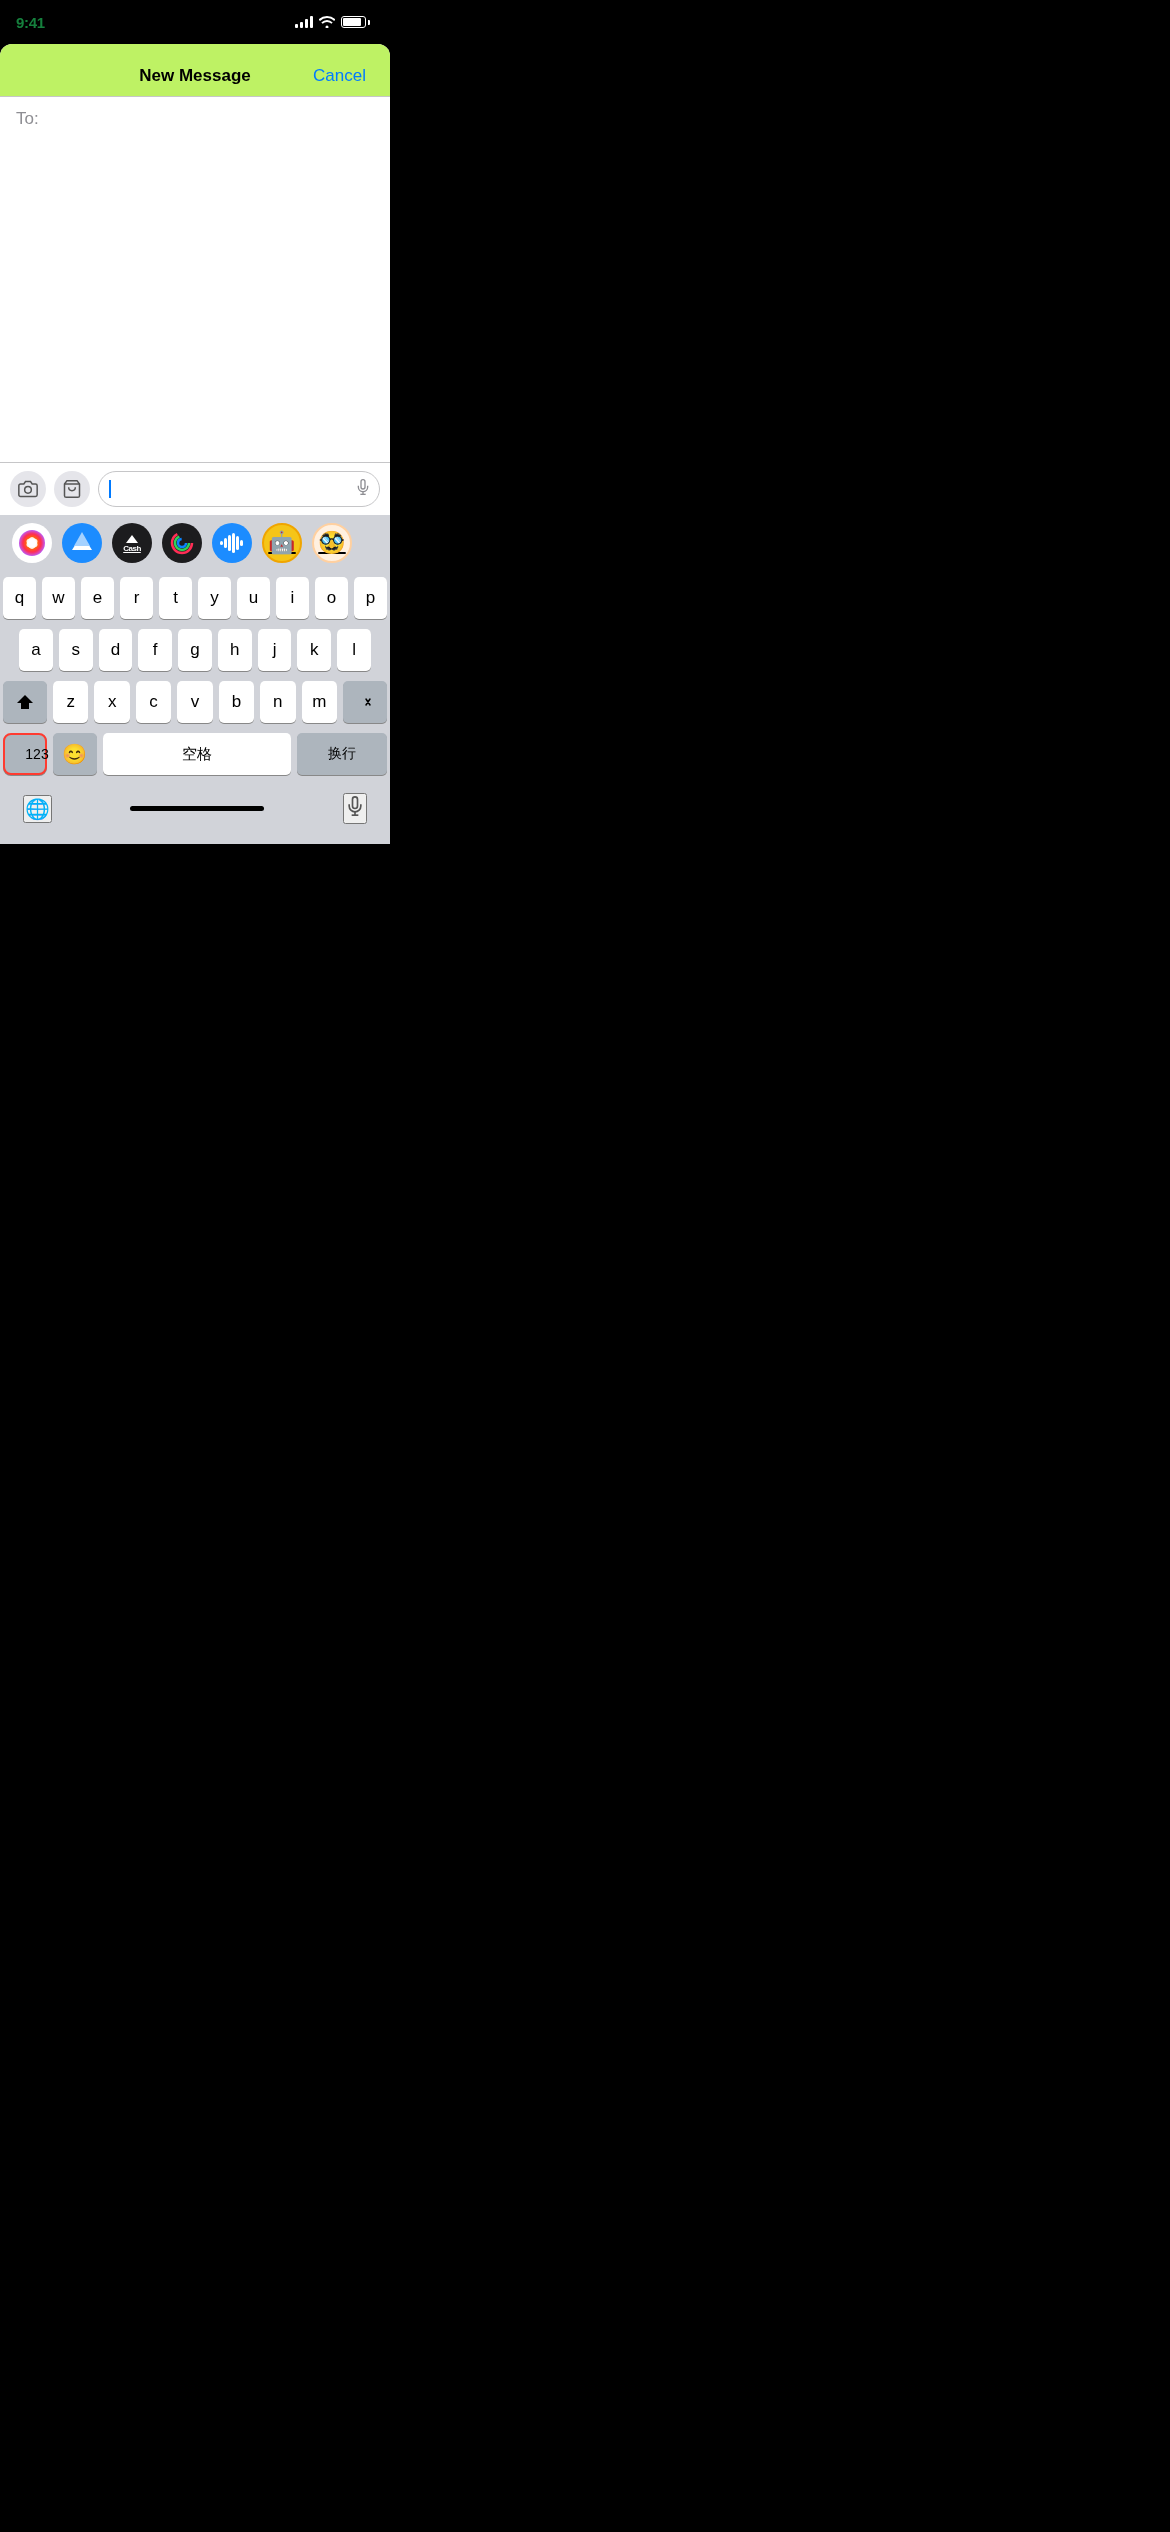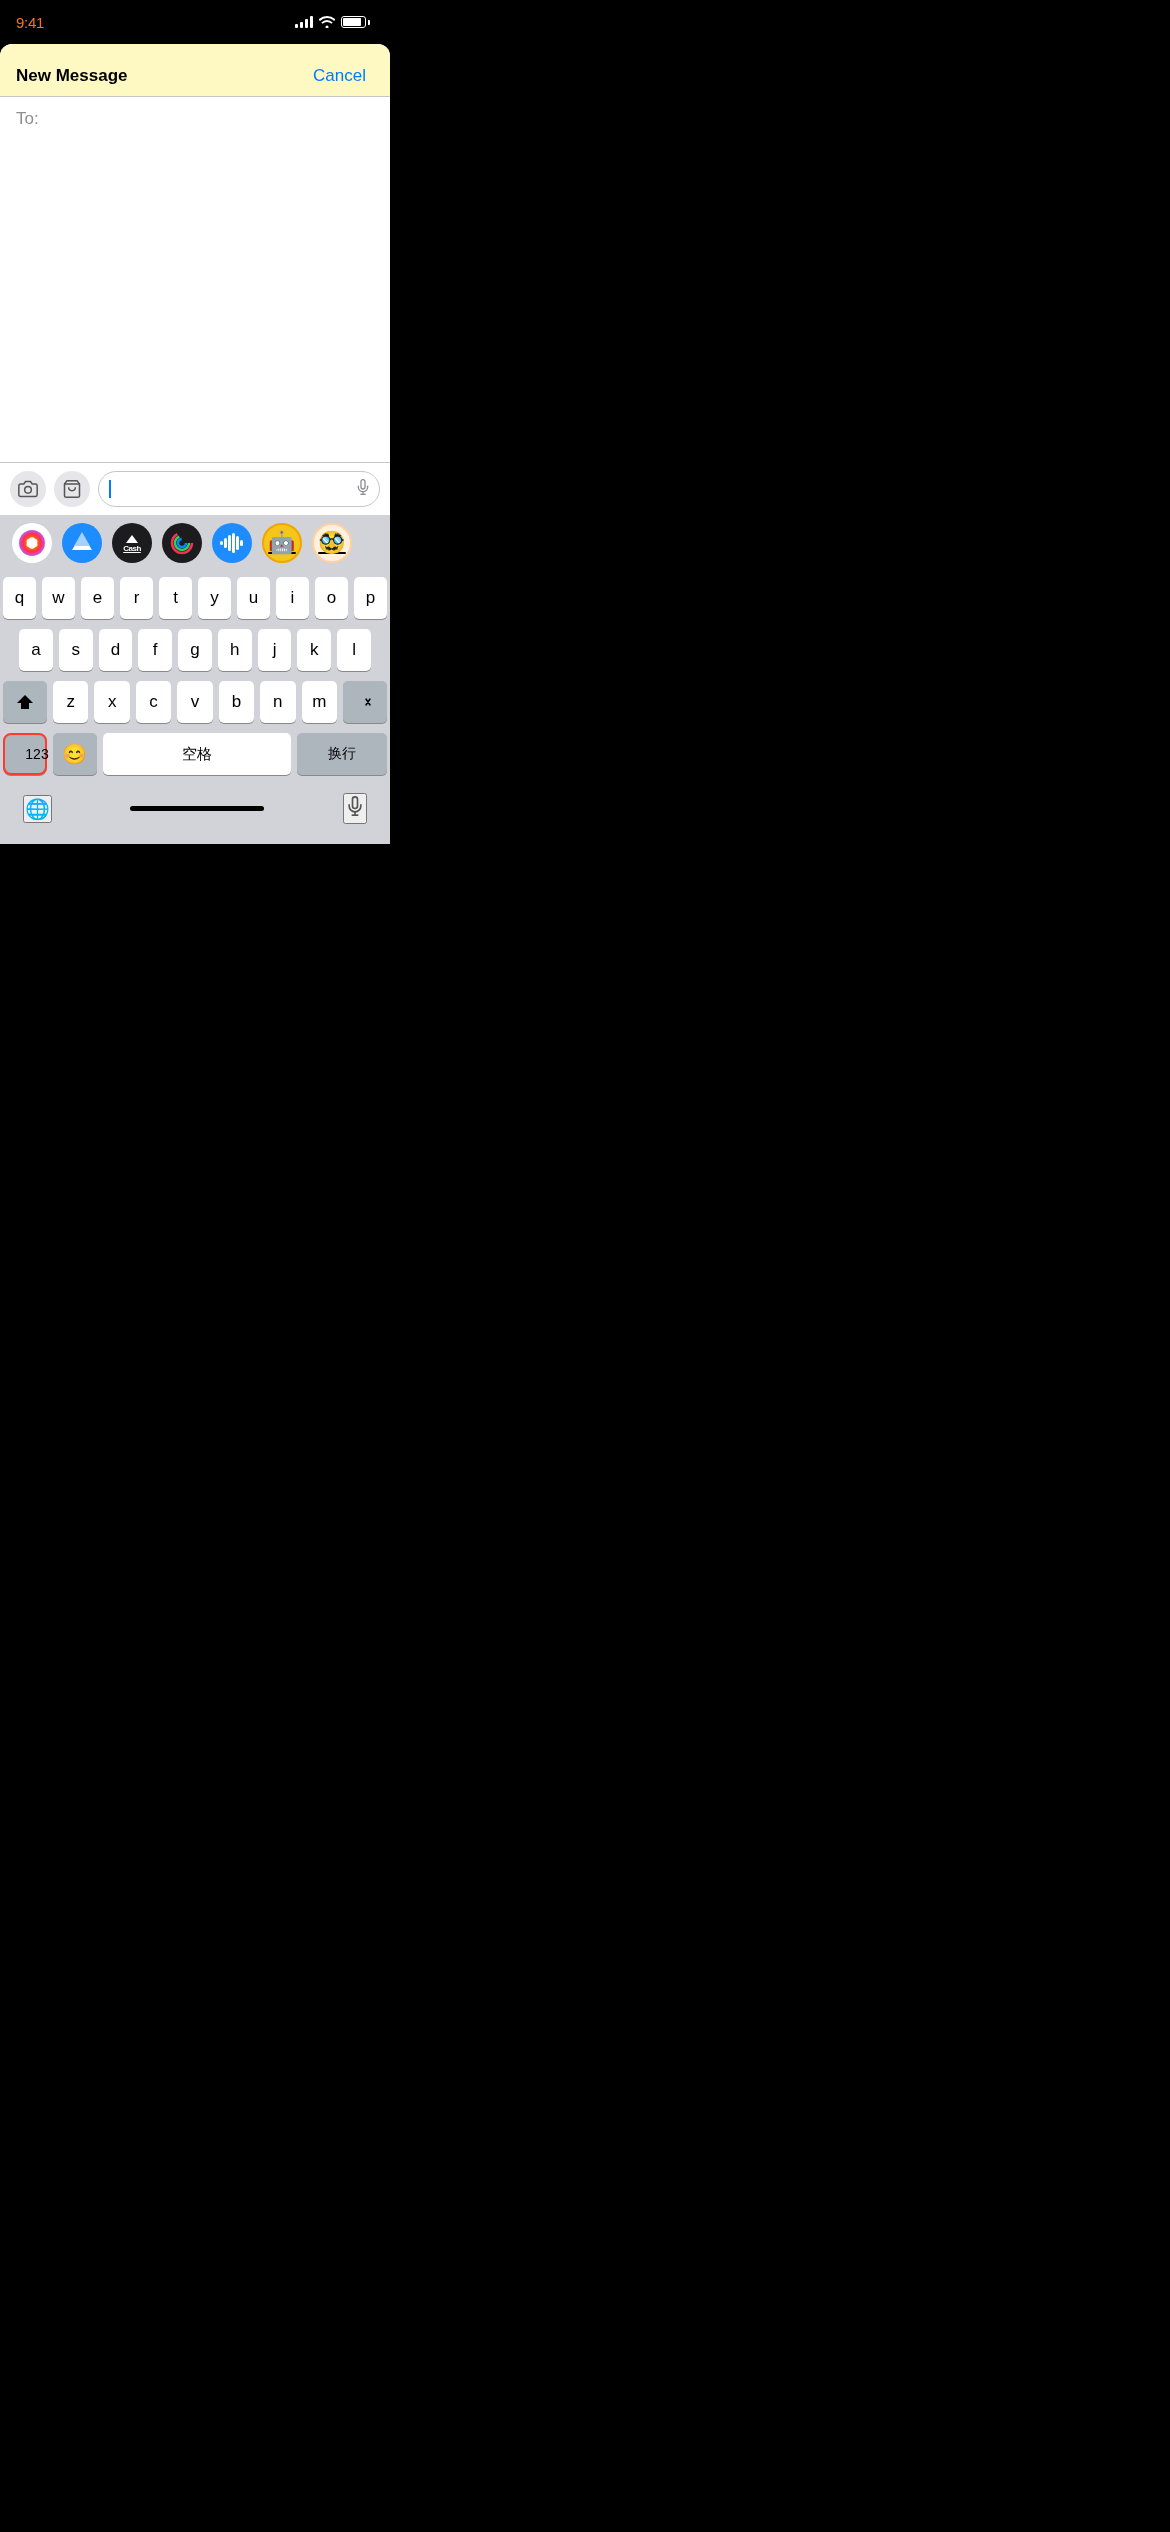--- a/index.html
+++ b/index.html
@@ -18,23 +18,23 @@
       background: #000;
       height: 44px;
       display: flex;
       align-items: center;
       justify-content: space-between;
       padding: 0 20px 0 16px;
       position: relative;
       z-index: 10;
     }
     .status-time {
-      color: #f97316;
+      color: #15803d;
       font-size: 15px;
-      font-weight: 400;
+      font-weight: 700;
       letter-spacing: -0.3px;
     }
     .status-icons {
       display: flex;
       align-items: center;
       gap: 6px;
     }
     .signal-bars {
       display: flex;
       align-items: flex-end;
@@ -80,24 +80,25 @@
       background: #f2f2f7;
       height: calc(844px - 44px);
       display: flex;
       flex-direction: column;
       border-radius: 12px 12px 0 0;
       overflow: hidden;
     }
 
     
     .header {
-      background: #fef9c3;
+      background: #bef264;
       padding: 12px 16px 0;
       display: flex;
       align-items: center;
+      justify-content: center;
       position: relative;
       min-height: 52px;
     }
     .header-title {
       font-size: 17px;
       font-weight: 600;
       color: #000;
       text-align: center;
     }
     .header-cancel {

